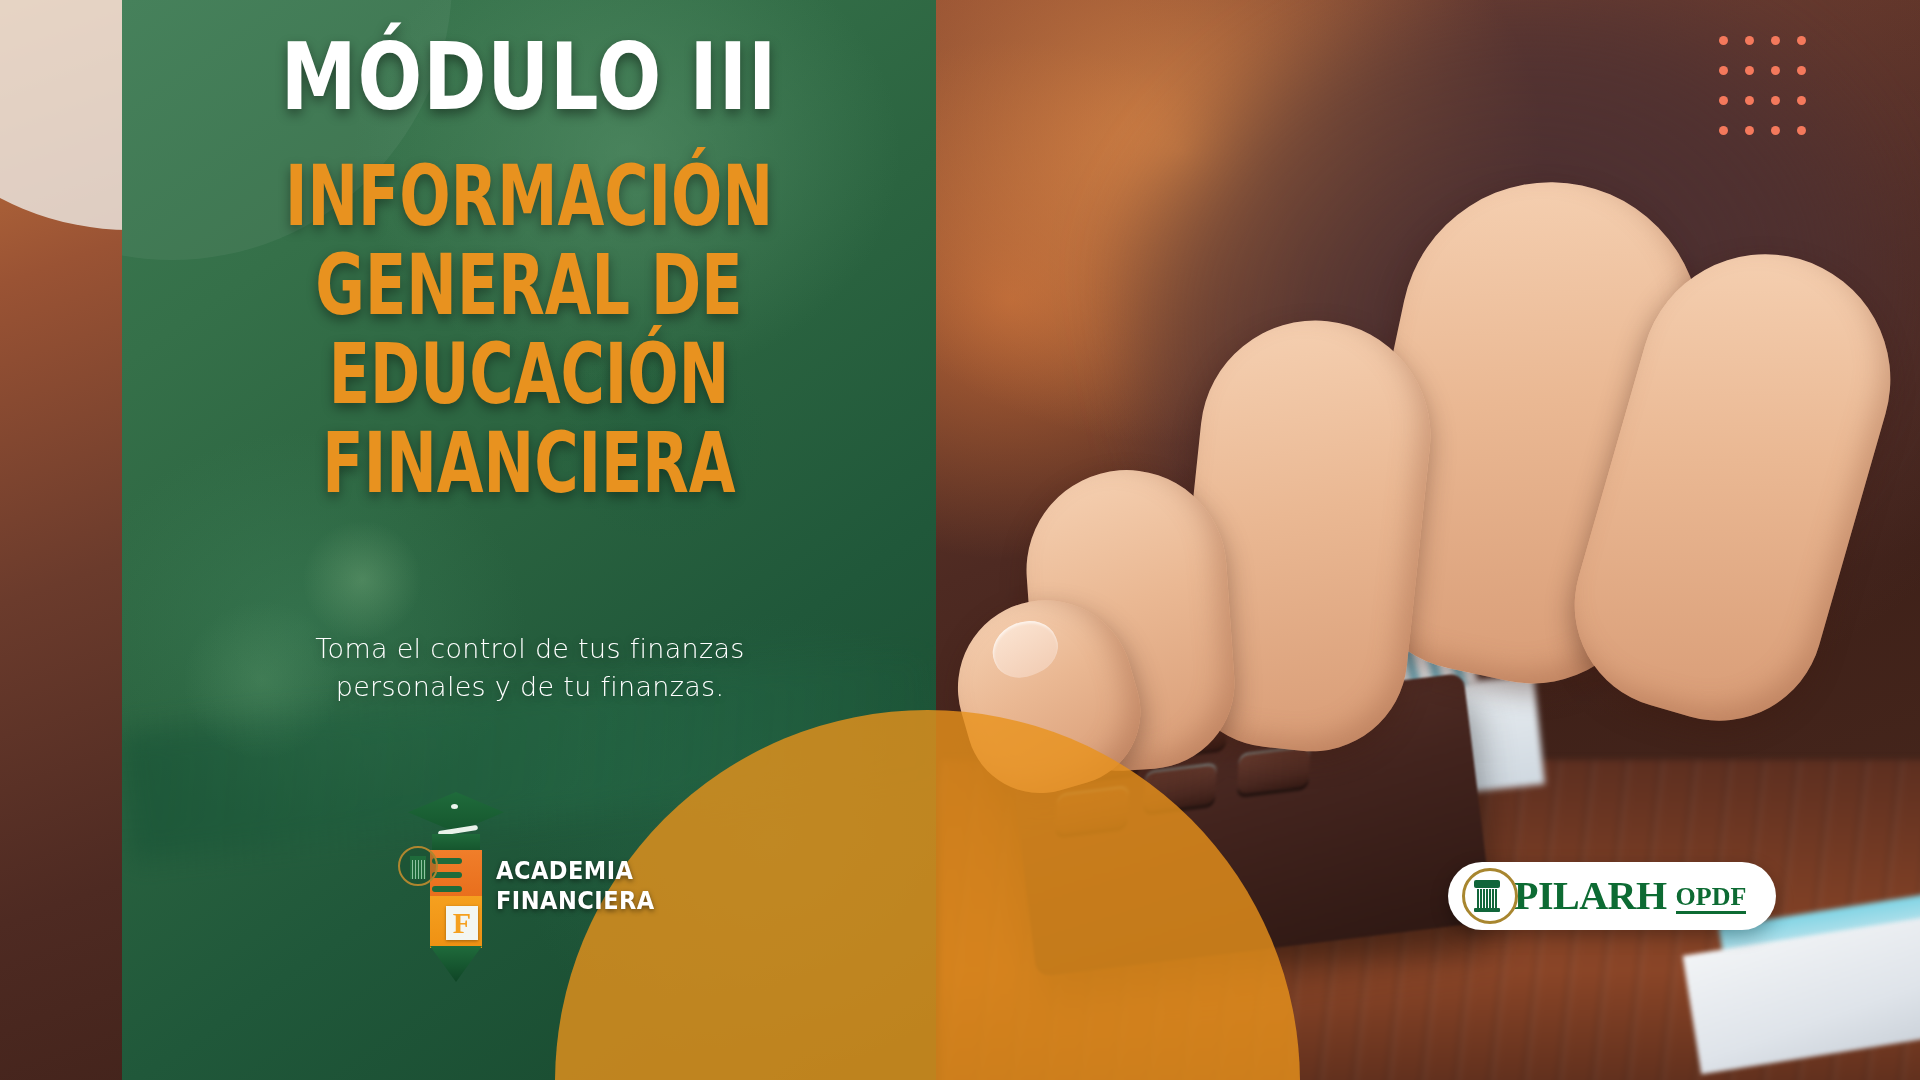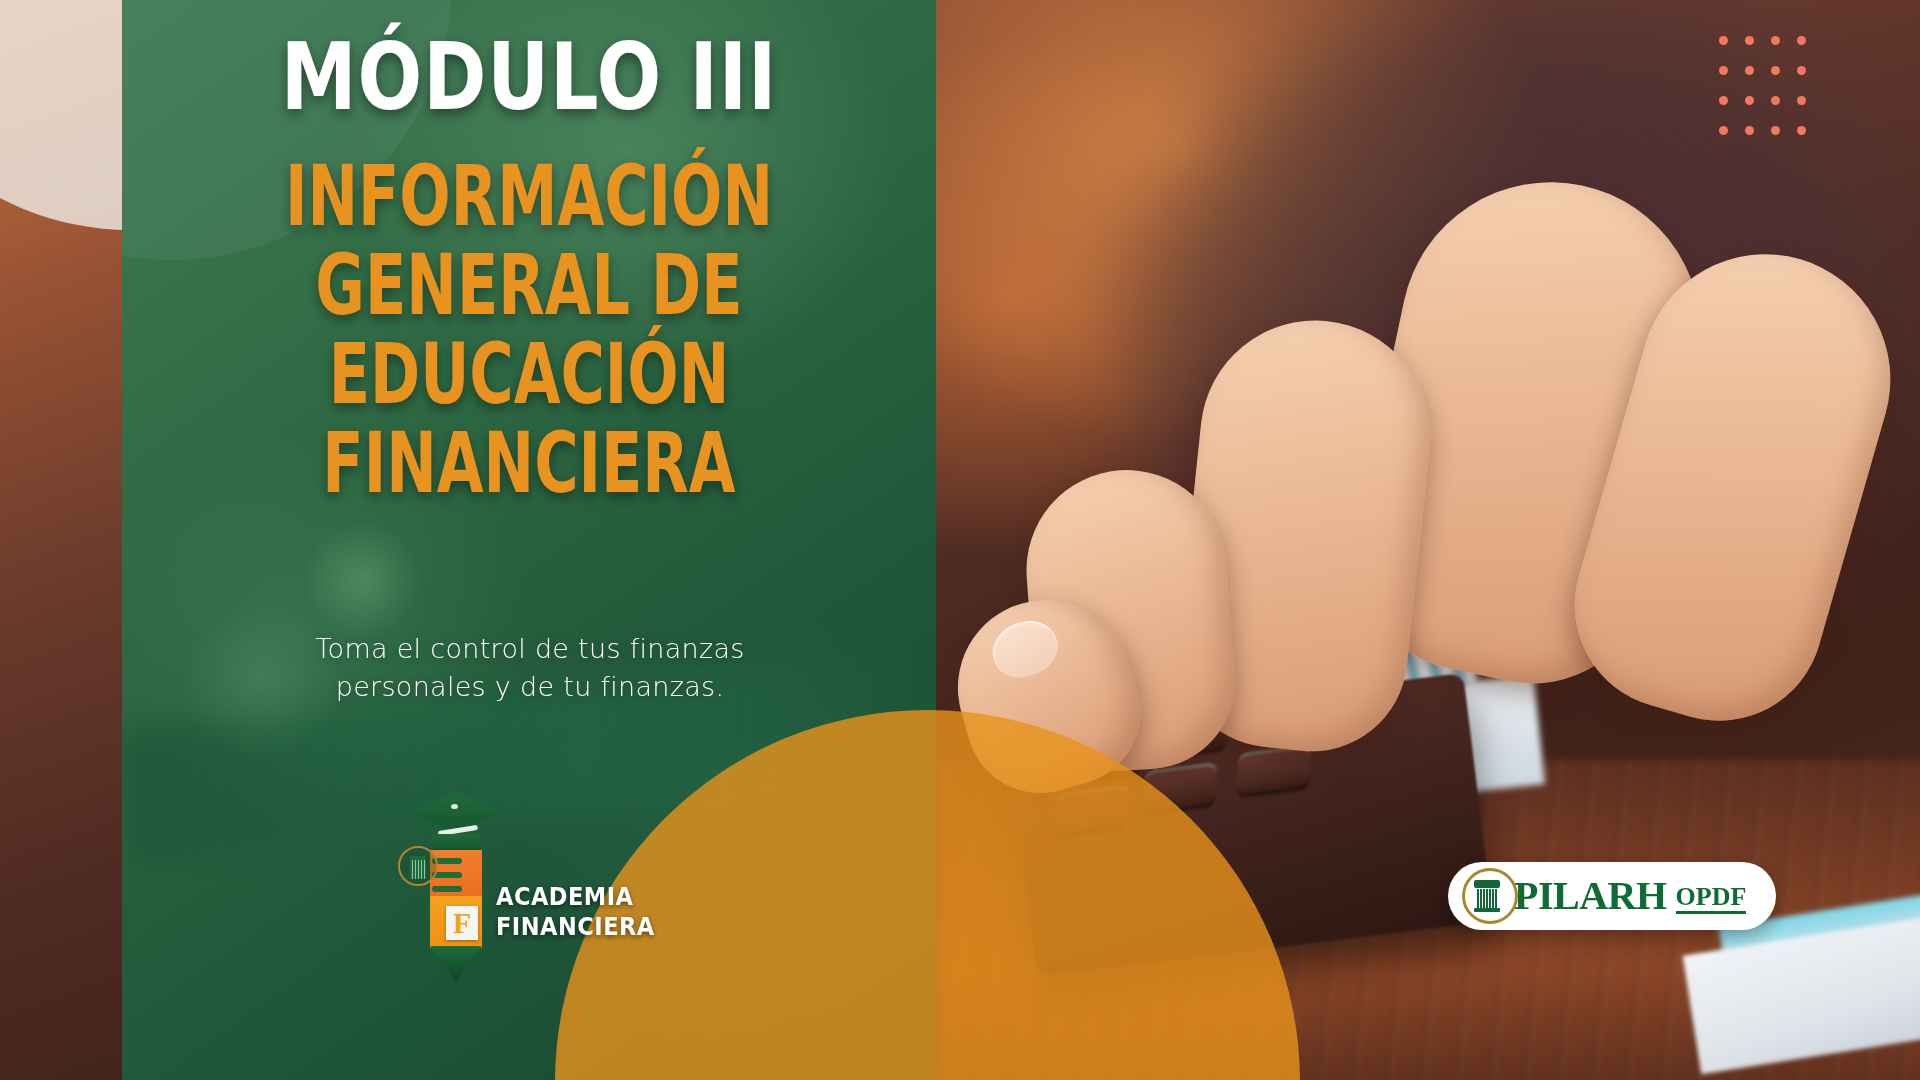--- a/index.html
+++ b/index.html
@@ -326,21 +326,21 @@
     background: rgba(20,70,40,.25);
   }
   .ac-badge-col {
     position: absolute; left: 10px; top: 8px;
     width: 16px; height: 19px;
     background:
       repeating-linear-gradient(90deg, #1f6b3b 0 2px, #8fc3a1 2px 3px);
     border-top: 4px solid #1f6b3b;
   }
   .ac-text {
-    position: absolute; left: 104px; top: 90px;
+    position: absolute; left: 104px; top: 64px;
     color: #ffffff;
     font-family: "Liberation Sans Narrow", "DejaVu Sans Condensed", "Liberation Sans", sans-serif;
     font-weight: bold;
     font-size: 25px;
     line-height: 30px;
     letter-spacing: .5px;
     text-shadow: 0 2px 5px rgba(0,0,0,.5);
   }
   .ac-text span { display:block; }
 

